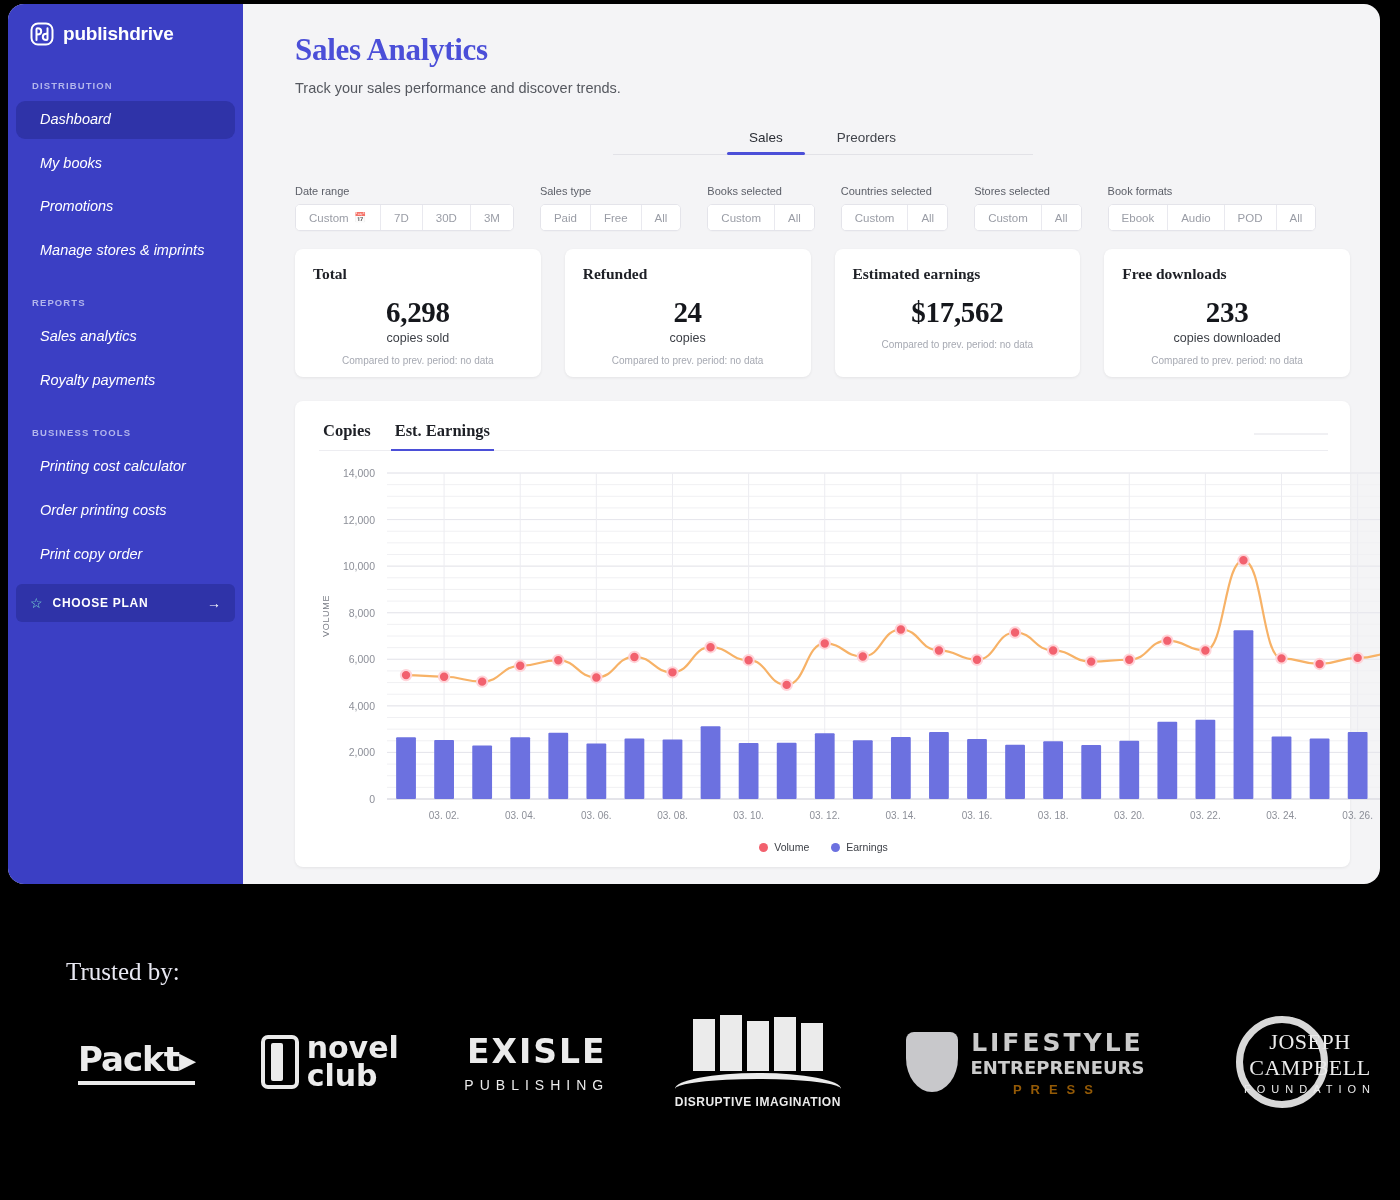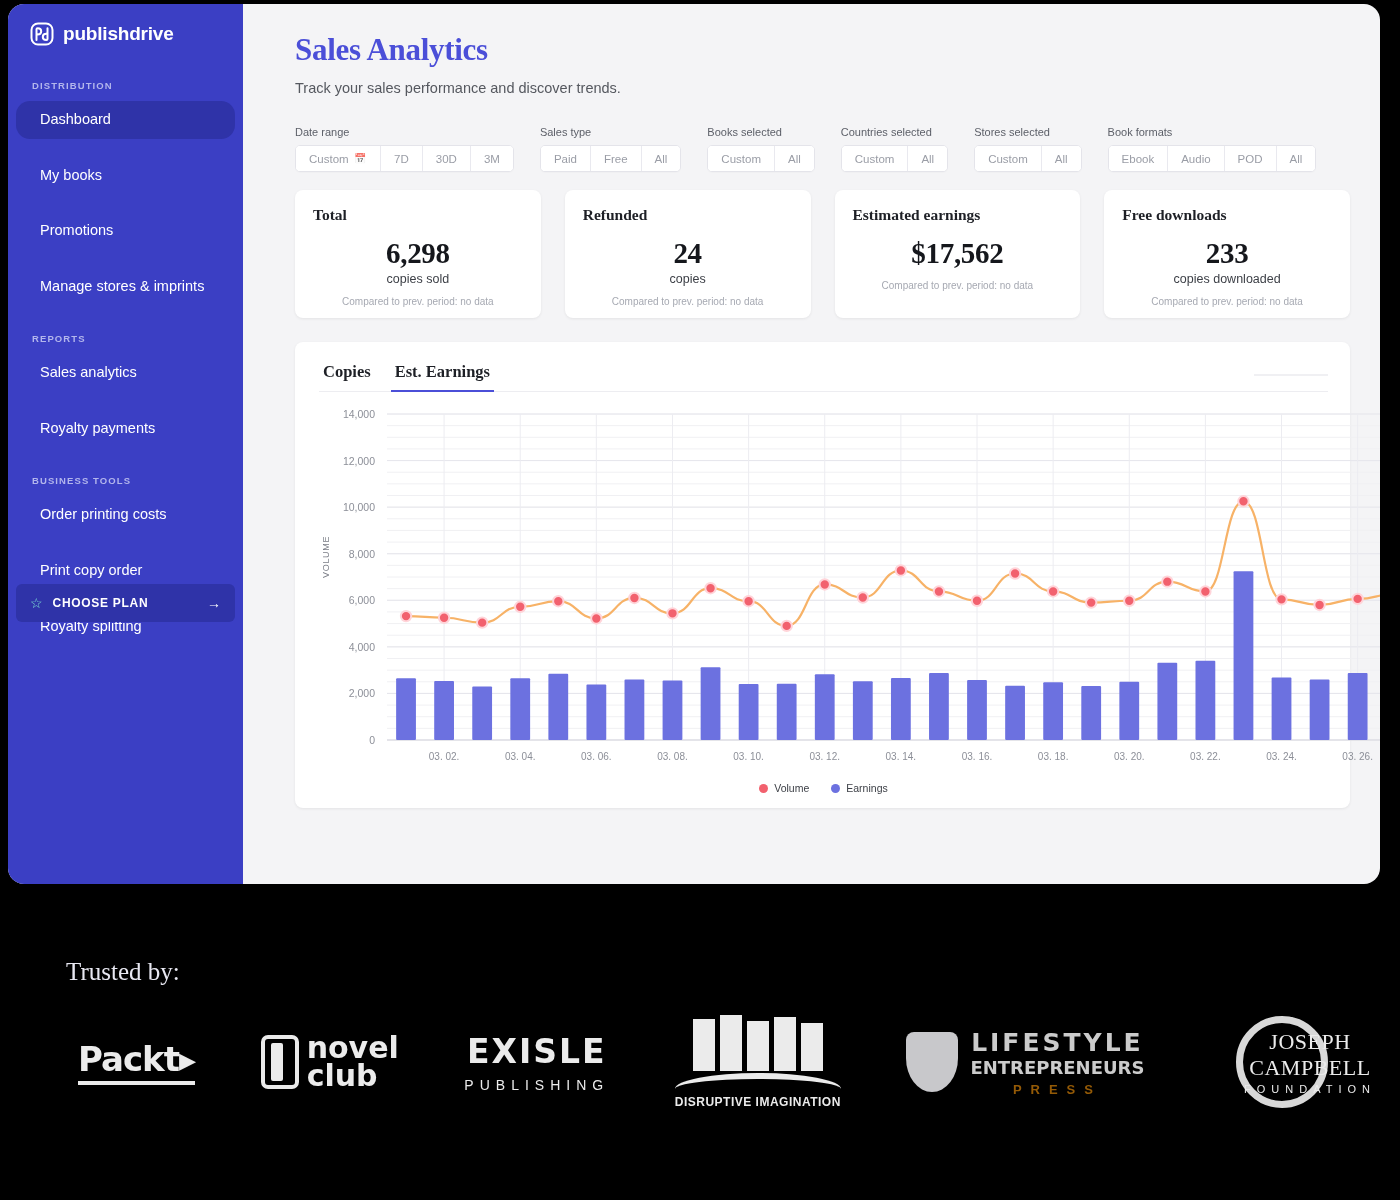--- a/index.html
+++ b/index.html
@@ -34,23 +34,24 @@
   .brand-name { font-size: 19px; font-weight: 700; letter-spacing: -.2px; }
 
   .nav-group-label {
     font-size: 9.5px; letter-spacing: 1.1px; font-weight: 700;
     color: #b3b6ec; padding: 0 0 0 24px; margin: 34px 0 10px;
     text-transform: uppercase;
   }
   .nav-group-label.tight { margin-top: 28px; }
   .nav-item {
     font-size: 14.5px; font-weight: 500; color: #fff;
-    padding: 9px 0 9px 24px; margin: 0 8px 18px;
-    border-radius: 14px; cursor: pointer;
+    padding: 9px 0 9px 24px; margin: 0 8px 6px;
+    border-radius: 9px; cursor: pointer;
     line-height: 1.35;
+    font-style: italic;
   }
   .nav-item.active { background: #2f33a8; }
 
   .choose-plan {
     position: absolute; left: 8px; bottom: 262px;
     width: 219px; height: 38px;
     background: #2f33a8; border-radius: 6px;
     display: flex; align-items: center; gap: 10px;
     padding: 0 14px; cursor: pointer;
   }
@@ -210,35 +211,40 @@
     <div class="nav-item active">Dashboard</div>
     <div class="nav-item">My books</div>
     <div class="nav-item">Promotions</div>
     <div class="nav-item">Manage stores &amp; imprints</div>
 
     <div class="nav-group-label tight">REPORTS</div>
     <div class="nav-item">Sales analytics</div>
     <div class="nav-item">Royalty payments</div>
 
     <div class="nav-group-label tight">BUSINESS TOOLS</div>
+    <div class="nav-item">Printing cost calculator</div>
     <div class="nav-item">Order printing costs</div>
     <div class="nav-item">Print copy order</div>
     <div class="nav-item">Royalty splitting</div>
 
     <div class="choose-plan">
       <span class="star-icon">☆</span>
       <span class="choose-plan-label">CHOOSE PLAN</span>
       <span class="arrow-icon">→</span>
     </div>
   </aside>
 
   <section class="main">
     <h1 class="page-title">Sales Analytics</h1>
     <p class="page-sub">Track your sales performance and discover trends.</p>
 
+    <div class="top-tabs">
+      <div class="top-tab active">Sales</div>
+      <div class="top-tab">Preorders</div>
+    </div>
 
     <div class="filters">
         <div class="filter-group">
           <div class="filter-label">Date range</div>
           <div class="seg">
             <div class="seg-btn">Custom<span class="cal">📅</span></div>
             <div class="seg-btn">7D</div>
             <div class="seg-btn">30D</div>
             <div class="seg-btn">3M</div>
           </div>

